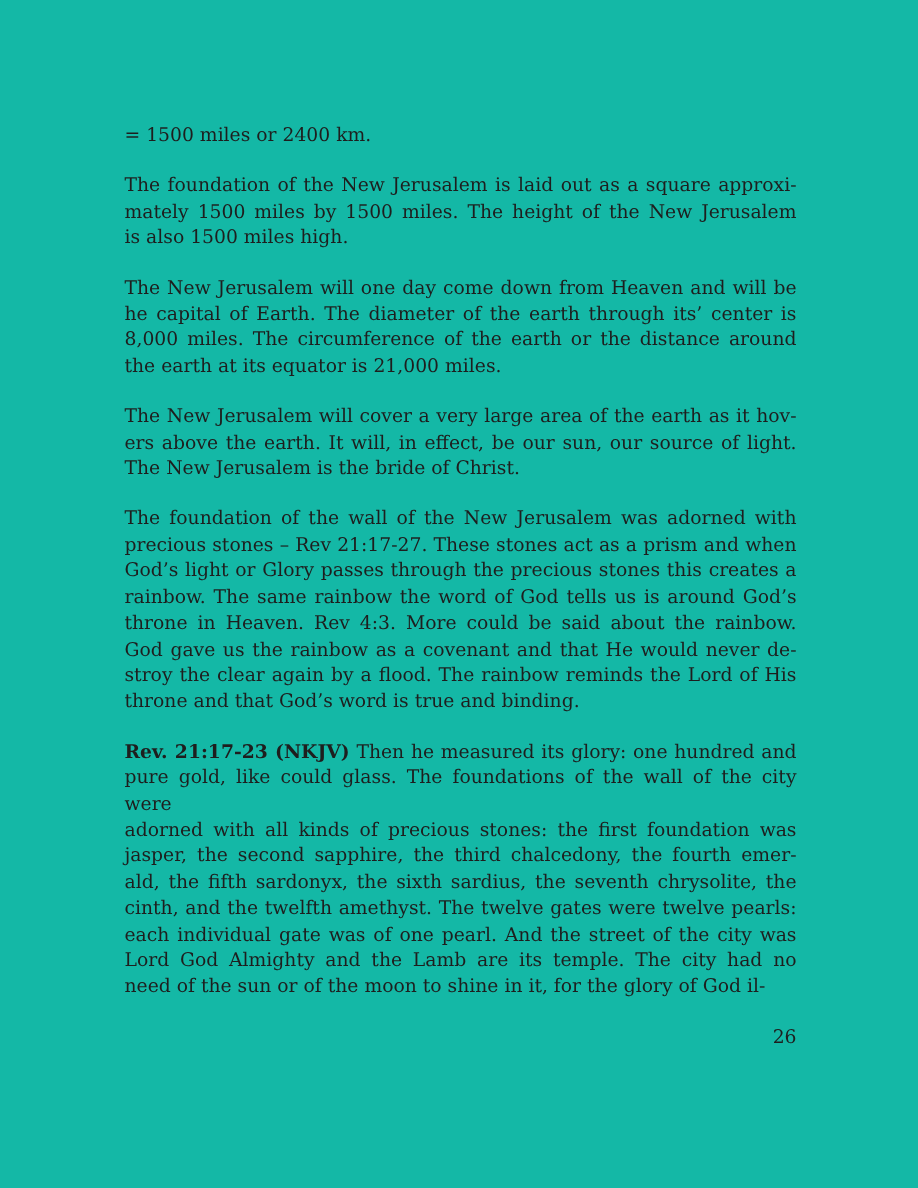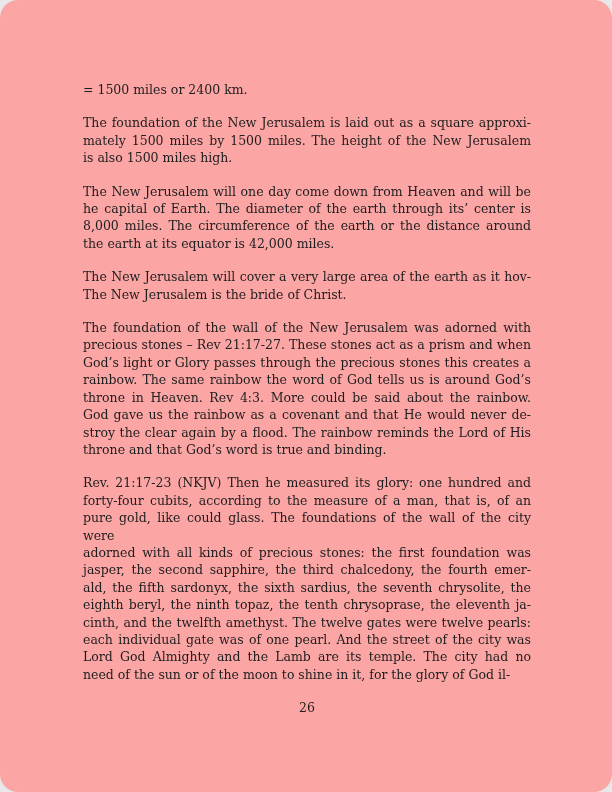--- a/index.html
+++ b/index.html
@@ -23,69 +23,68 @@
   }
   .line {
     text-align: justify;
     text-align-last: justify;
     white-space: normal;
   }
   .line.last {
     text-align-last: left;
   }
   .lead-bold {
-    font-weight: normal;
+    font-weight: bold;
   }
   .page-number {
-    text-align: center;
+    text-align: right;
     margin-top: 5px;
     font-size: 12.5px;
   }
 </style>
 </head>
 <body>
 
-<main class="page" style="background: #fca5a5; color: rgb(30, 30, 30); border-radius: 18px;">
+<main class="page" style="background: #14b8a6; color: rgb(30, 30, 30);">
   <div class="body-text">
       <div class="para">
         <div class="line last">= 1500 miles or 2400 km.</div>
       </div>
       <div class="para">
         <div class="line">The foundation of the New Jerusalem is laid out as a square approxi-</div>
         <div class="line">mately 1500 miles by 1500 miles.  The height of the New Jerusalem</div>
         <div class="line last">is also 1500 miles high.</div>
       </div>
       <div class="para">
         <div class="line">The New Jerusalem will one day come down from Heaven and will be</div>
         <div class="line">he capital of Earth.  The diameter of the earth through its’ center is</div>
         <div class="line">8,000 miles.  The circumference of the earth or the distance around</div>
-        <div class="line last">the earth at its equator is 42,000 miles.</div>
+        <div class="line last">the earth at its equator is 21,000 miles.</div>
       </div>
       <div class="para">
         <div class="line">The New Jerusalem will cover a very large area of the earth as it hov-</div>
+        <div class="line">ers above the earth.  It will, in effect, be our sun, our source of light.</div>
         <div class="line last">The New Jerusalem is the bride of Christ.</div>
       </div>
       <div class="para">
         <div class="line">The foundation of the wall of the New Jerusalem was adorned with</div>
         <div class="line">precious stones – Rev 21:17-27.  These stones act as a prism and when</div>
         <div class="line">God’s light or Glory passes through the precious stones this creates a</div>
         <div class="line">rainbow.  The same rainbow the word of God tells us is around God’s</div>
         <div class="line">throne in Heaven.  Rev 4:3.  More could be said about the rainbow.</div>
         <div class="line">God gave us the rainbow as a covenant and that He would never de-</div>
         <div class="line">stroy the clear again by a flood.  The rainbow reminds the Lord of His</div>
         <div class="line last">throne and that God’s word is true and binding.</div>
       </div>
       <div class="para">
         <div class="line"><span class="lead-bold">Rev. 21:17-23 (NKJV)</span> <span>Then he measured its glory: one hundred and</span></div>
-        <div class="line">forty-four cubits, according to the measure of a man, that is, of an</div>
         <div class="line">pure gold, like could glass. The foundations of the wall of the city were</div>
         <div class="line">adorned with all kinds of precious stones: the first foundation was</div>
         <div class="line">jasper, the second sapphire, the third chalcedony, the fourth emer-</div>
         <div class="line">ald, the fifth sardonyx, the sixth sardius, the seventh chrysolite, the</div>
-        <div class="line">eighth beryl, the ninth topaz, the tenth chrysoprase, the eleventh ja-</div>
         <div class="line">cinth, and the twelfth amethyst. The twelve gates were twelve pearls:</div>
         <div class="line">each individual gate was of one pearl. And the street of the city was</div>
         <div class="line">Lord God Almighty and the Lamb are its temple. The city had no</div>
         <div class="line last">need of the sun or of the moon to shine in it, for the glory of God il-</div>
       </div>
     </div>
   <div class="page-number">26</div>
 </main>
 
 </body></html>

